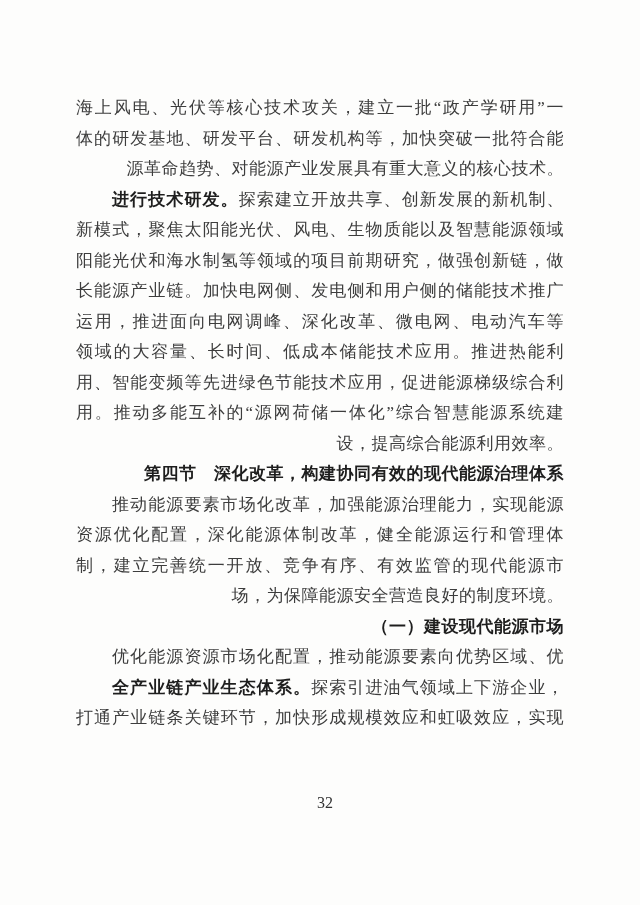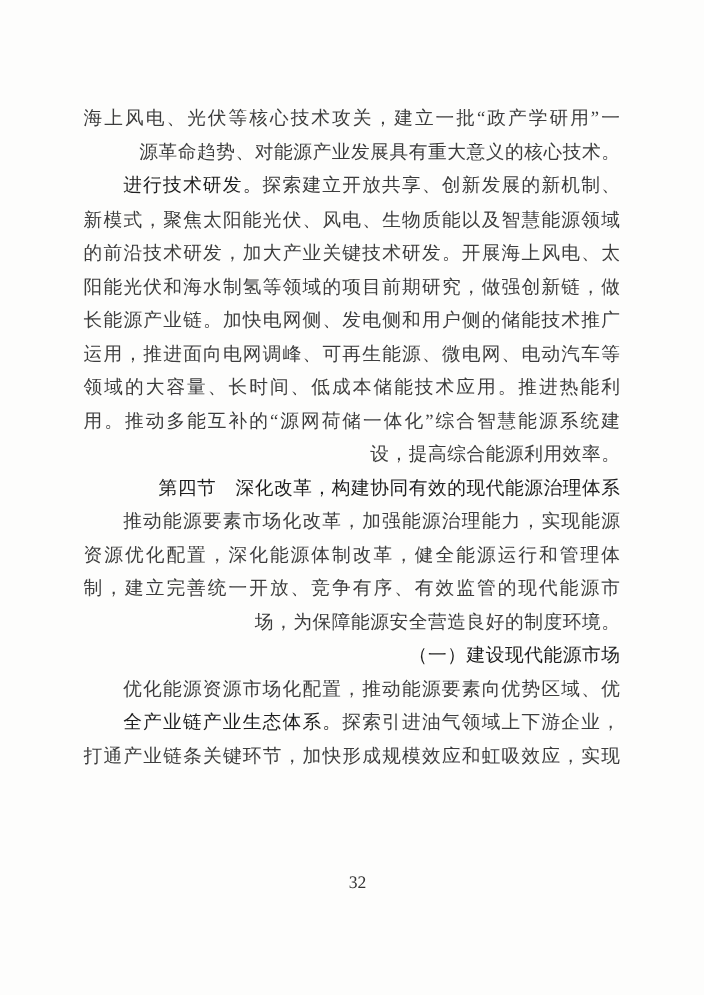--- a/index.html
+++ b/index.html
@@ -32,21 +32,21 @@
     overflow: hidden;
   }
   .line.justify {
     text-align: justify;
     text-align-last: justify;
   }
   .line.indent {
     text-indent: 36px;
   }
   .seg-bold {
-    font-weight: normal;
+    font-weight: bold;
     color: var(--bold-text, #1e1e1e);
   }
   .line.heading, .line.subheading {
     font-weight: bold;
     color: var(--bold-text, #1e1e1e);
   }
   .page-number {
     position: absolute;
     top: 792px;
     left: 0;
@@ -58,28 +58,29 @@
     color: var(--page-num, #333333);
     font-family: "Liberation Serif", "DejaVu Serif", serif;
   }
 </style>
 </head>
 <body>
 
 <div class="page">
   <div class="page-body" id="page-body">
       <div class="line body justify"><span class="seg-regular">海上风电、光伏等核心技术攻关，建立一批“政产学研用”一</span></div>
+      <div class="line body justify"><span class="seg-regular">体的研发基地、研发平台、研发机构等，加快突破一批符合能</span></div>
       <div class="line body"><span class="seg-regular">源革命趋势、对能源产业发展具有重大意义的核心技术。</span></div>
       <div class="line body justify indent"><span class="seg-bold">进行技术研发。</span><span class="seg-regular">探索建立开放共享、创新发展的新机制、</span></div>
       <div class="line body justify"><span class="seg-regular">新模式，聚焦太阳能光伏、风电、生物质能以及智慧能源领域</span></div>
-      <div class="line body justify"><span class="seg-regular">的前沿技术研发，加大产业关键技术研发。开展海上风电、太</span></div>
       <div class="line body justify"><span class="seg-regular">阳能光伏和海水制氢等领域的项目前期研究，做强创新链，做</span></div>
       <div class="line body justify"><span class="seg-regular">长能源产业链。加快电网侧、发电侧和用户侧的储能技术推广</span></div>
-      <div class="line body justify"><span class="seg-regular">运用，推进面向电网调峰、可再生能源、微电网、电动汽车等</span></div>
+      <div class="line body justify"><span class="seg-regular">运用，推进面向电网调峰、深化改革、微电网、电动汽车等</span></div>
       <div class="line body justify"><span class="seg-regular">领域的大容量、长时间、低成本储能技术应用。推进热能利</span></div>
+      <div class="line body justify"><span class="seg-regular">用、智能变频等先进绿色节能技术应用，促进能源梯级综合利</span></div>
       <div class="line body justify"><span class="seg-regular">用。推动多能互补的“源网荷储一体化”综合智慧能源系统建</span></div>
       <div class="line body"><span class="seg-regular">设，提高综合能源利用效率。</span></div>
       <div class="line heading indent"><span class="seg-bold">第四节　深化改革，构建协同有效的现代能源治理体系</span></div>
       <div class="line body justify indent"><span class="seg-regular">推动能源要素市场化改革，加强能源治理能力，实现能源</span></div>
       <div class="line body justify"><span class="seg-regular">资源优化配置，深化能源体制改革，健全能源运行和管理体</span></div>
       <div class="line body justify"><span class="seg-regular">制，建立完善统一开放、竞争有序、有效监管的现代能源市</span></div>
       <div class="line body"><span class="seg-regular">场，为保障能源安全营造良好的制度环境。</span></div>
       <div class="line subheading indent"><span class="seg-bold">（一）建设现代能源市场</span></div>
       <div class="line body justify indent"><span class="seg-regular">优化能源资源市场化配置，推动能源要素向优势区域、优</span></div>
       <div class="line body justify indent"><span class="seg-bold">全产业链产业生态体系。</span><span class="seg-regular">探索引进油气领域上下游企业，</span></div>

